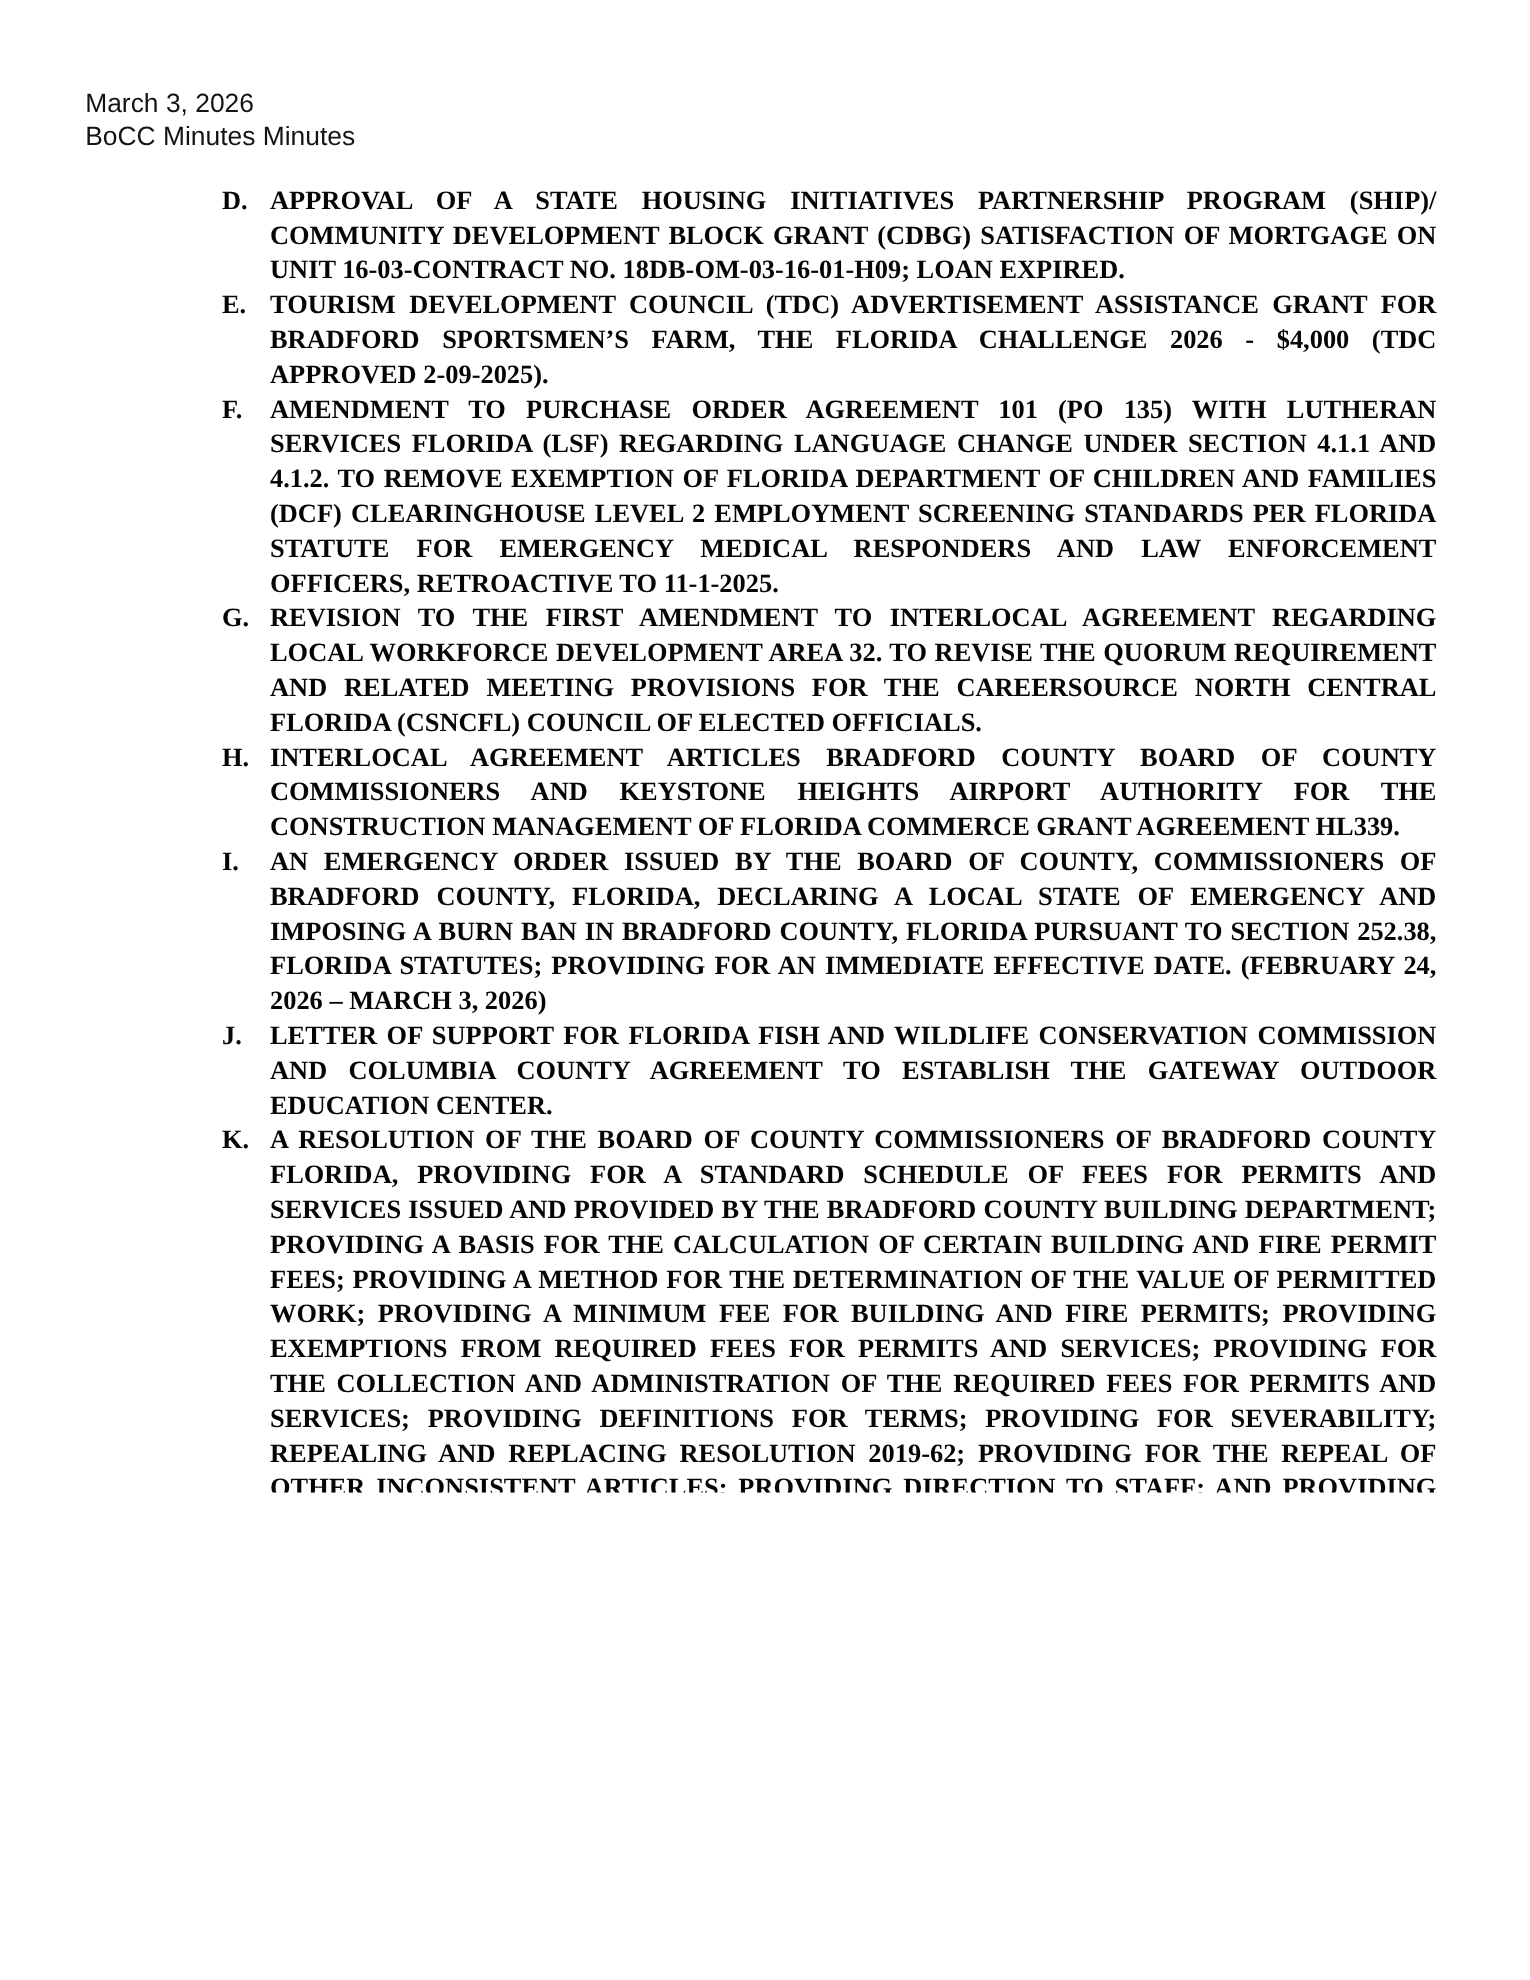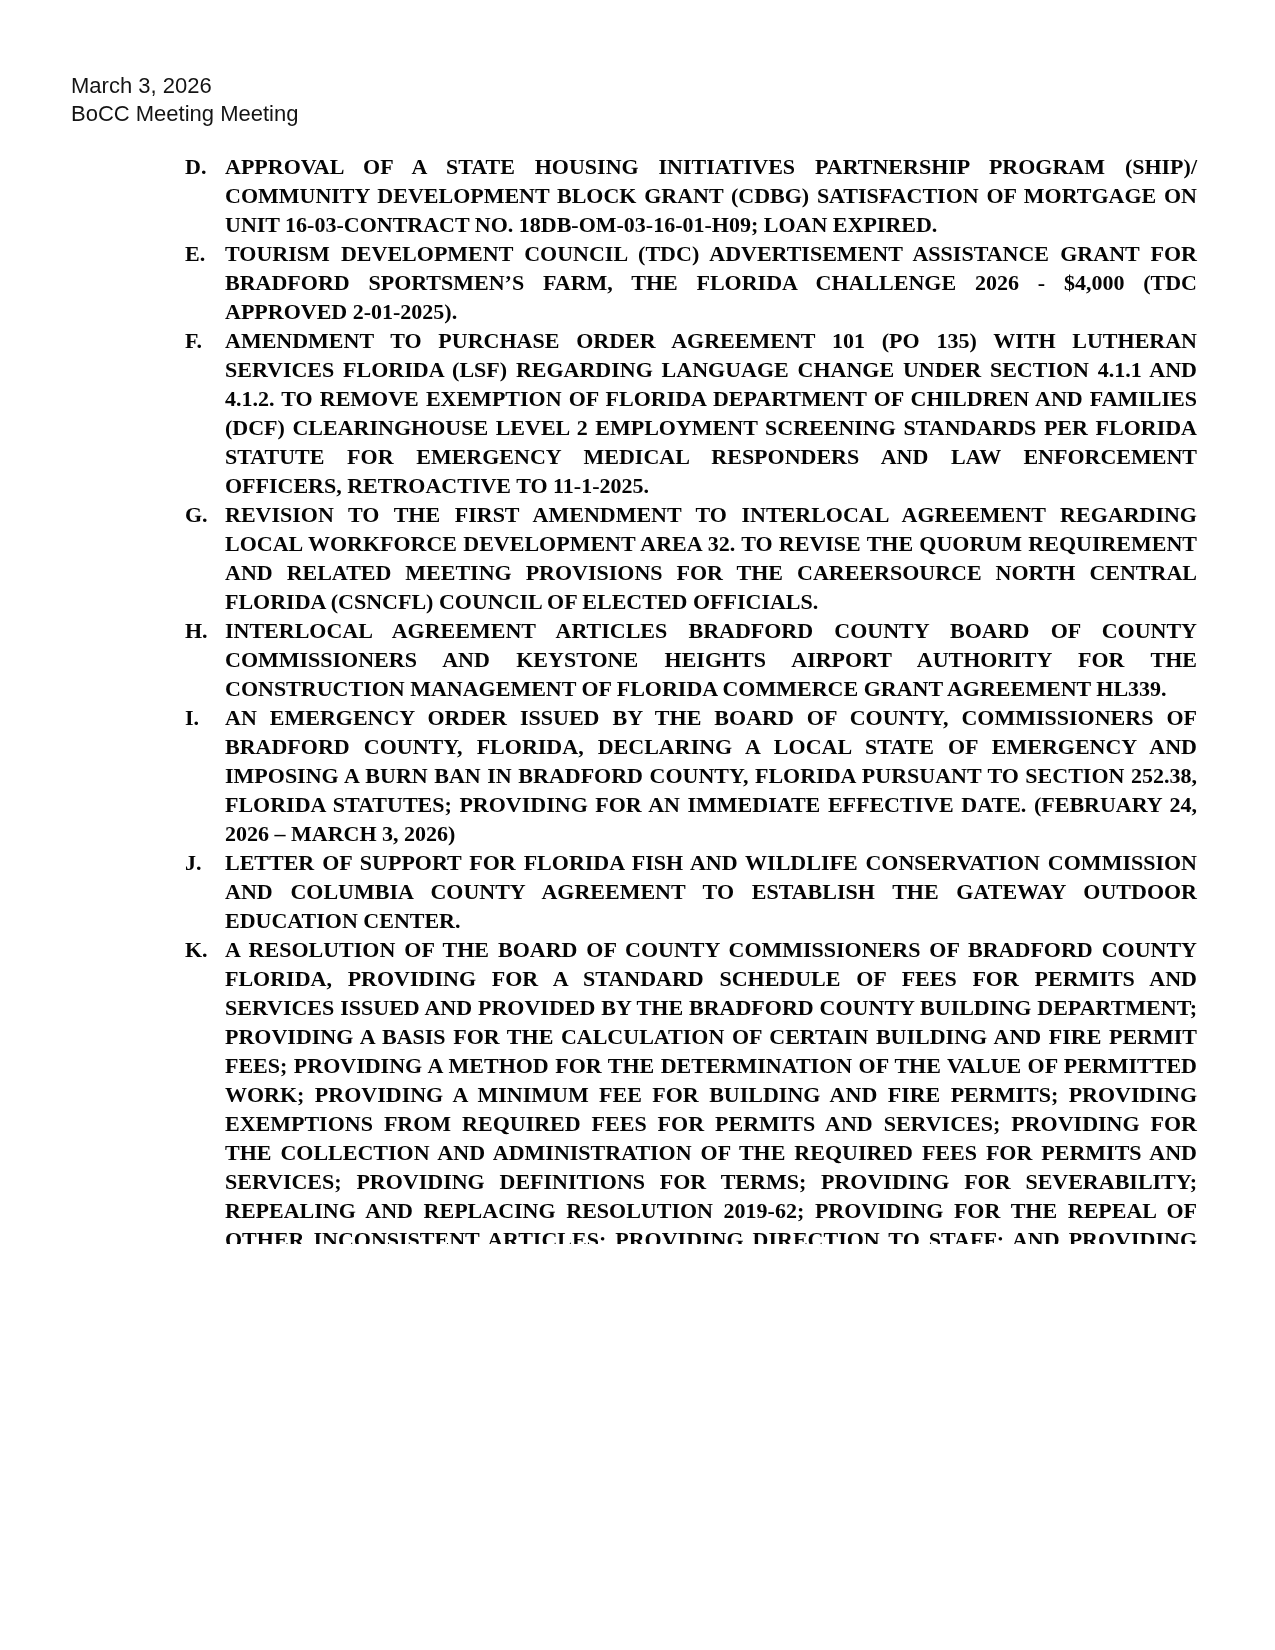--- a/index.html
+++ b/index.html
@@ -61,26 +61,26 @@
     color: #14532d;
   }
 </style>
 </head>
 <body>
 
 <div class="page">
 
   <div class="doc-header">
     <div>March 3, 2026</div>
-    <div>BoCC Meeting Meeting</div>
+    <div>BoCC Minutes Minutes</div>
   </div>
 
   <div class="agenda" id="agenda-list">
       <div class="agenda-item"><span class="item-letter">D.</span><span class="item-text">APPROVAL OF A STATE HOUSING INITIATIVES PARTNERSHIP PROGRAM (SHIP)/ COMMUNITY DEVELOPMENT BLOCK GRANT (CDBG) SATISFACTION OF MORTGAGE ON UNIT 16-03-CONTRACT NO. 18DB-OM-03-16-01-H09; LOAN EXPIRED.</span></div>
-      <div class="agenda-item"><span class="item-letter">E.</span><span class="item-text">TOURISM DEVELOPMENT COUNCIL (TDC) ADVERTISEMENT ASSISTANCE GRANT FOR BRADFORD SPORTSMEN’S FARM, THE FLORIDA CHALLENGE 2026 - $4,000 (TDC APPROVED 2-01-2025).</span></div>
+      <div class="agenda-item"><span class="item-letter">E.</span><span class="item-text">TOURISM DEVELOPMENT COUNCIL (TDC) ADVERTISEMENT ASSISTANCE GRANT FOR BRADFORD SPORTSMEN’S FARM, THE FLORIDA CHALLENGE 2026 - $4,000 (TDC APPROVED 2-09-2025).</span></div>
       <div class="agenda-item"><span class="item-letter">F.</span><span class="item-text">AMENDMENT TO PURCHASE ORDER AGREEMENT 101 (PO 135) WITH LUTHERAN SERVICES FLORIDA (LSF) REGARDING LANGUAGE CHANGE UNDER SECTION 4.1.1 AND 4.1.2. TO REMOVE EXEMPTION OF FLORIDA DEPARTMENT OF CHILDREN AND FAMILIES (DCF) CLEARINGHOUSE LEVEL 2 EMPLOYMENT SCREENING STANDARDS PER FLORIDA STATUTE FOR EMERGENCY MEDICAL RESPONDERS AND LAW ENFORCEMENT OFFICERS, RETROACTIVE TO 11-1-2025.</span></div>
       <div class="agenda-item"><span class="item-letter">G.</span><span class="item-text">REVISION TO THE FIRST AMENDMENT TO INTERLOCAL AGREEMENT REGARDING LOCAL WORKFORCE DEVELOPMENT AREA 32. TO REVISE THE QUORUM REQUIREMENT AND RELATED MEETING PROVISIONS FOR THE CAREERSOURCE NORTH CENTRAL FLORIDA (CSNCFL) COUNCIL OF ELECTED OFFICIALS.</span></div>
       <div class="agenda-item"><span class="item-letter">H.</span><span class="item-text">INTERLOCAL AGREEMENT ARTICLES BRADFORD COUNTY BOARD OF COUNTY COMMISSIONERS AND KEYSTONE HEIGHTS AIRPORT AUTHORITY FOR THE CONSTRUCTION MANAGEMENT OF FLORIDA COMMERCE GRANT AGREEMENT HL339.</span></div>
       <div class="agenda-item"><span class="item-letter">I.</span><span class="item-text">AN EMERGENCY ORDER ISSUED BY THE BOARD OF COUNTY, COMMISSIONERS OF BRADFORD COUNTY, FLORIDA, DECLARING A LOCAL STATE OF EMERGENCY AND IMPOSING A BURN BAN IN BRADFORD COUNTY, FLORIDA PURSUANT TO SECTION 252.38, FLORIDA STATUTES; PROVIDING FOR AN IMMEDIATE EFFECTIVE DATE. (FEBRUARY 24, 2026 – MARCH 3, 2026)</span></div>
       <div class="agenda-item"><span class="item-letter">J.</span><span class="item-text">LETTER OF SUPPORT FOR FLORIDA FISH AND WILDLIFE CONSERVATION COMMISSION AND COLUMBIA COUNTY AGREEMENT TO ESTABLISH THE GATEWAY OUTDOOR EDUCATION CENTER.</span></div>
       <div class="agenda-item"><span class="item-letter">K.</span><span class="item-text">A RESOLUTION OF THE BOARD OF COUNTY COMMISSIONERS OF BRADFORD COUNTY FLORIDA, PROVIDING FOR A STANDARD SCHEDULE OF FEES FOR PERMITS AND SERVICES ISSUED AND PROVIDED BY THE BRADFORD COUNTY BUILDING DEPARTMENT; PROVIDING A BASIS FOR THE CALCULATION OF CERTAIN BUILDING AND FIRE PERMIT FEES; PROVIDING A METHOD FOR THE DETERMINATION OF THE VALUE OF PERMITTED WORK; PROVIDING A MINIMUM FEE FOR BUILDING AND FIRE PERMITS; PROVIDING EXEMPTIONS FROM REQUIRED FEES FOR PERMITS AND SERVICES; PROVIDING FOR THE COLLECTION AND ADMINISTRATION OF THE REQUIRED FEES FOR PERMITS AND SERVICES; PROVIDING DEFINITIONS FOR TERMS; PROVIDING FOR SEVERABILITY; REPEALING AND REPLACING RESOLUTION 2019-62; PROVIDING FOR THE REPEAL OF OTHER INCONSISTENT ARTICLES; PROVIDING DIRECTION TO STAFF; AND PROVIDING AN EFFECTIVE DATE.</span></div>
     </div>
 
   <div class="doc-footer">
     <span>Page 2 of 5</span>

